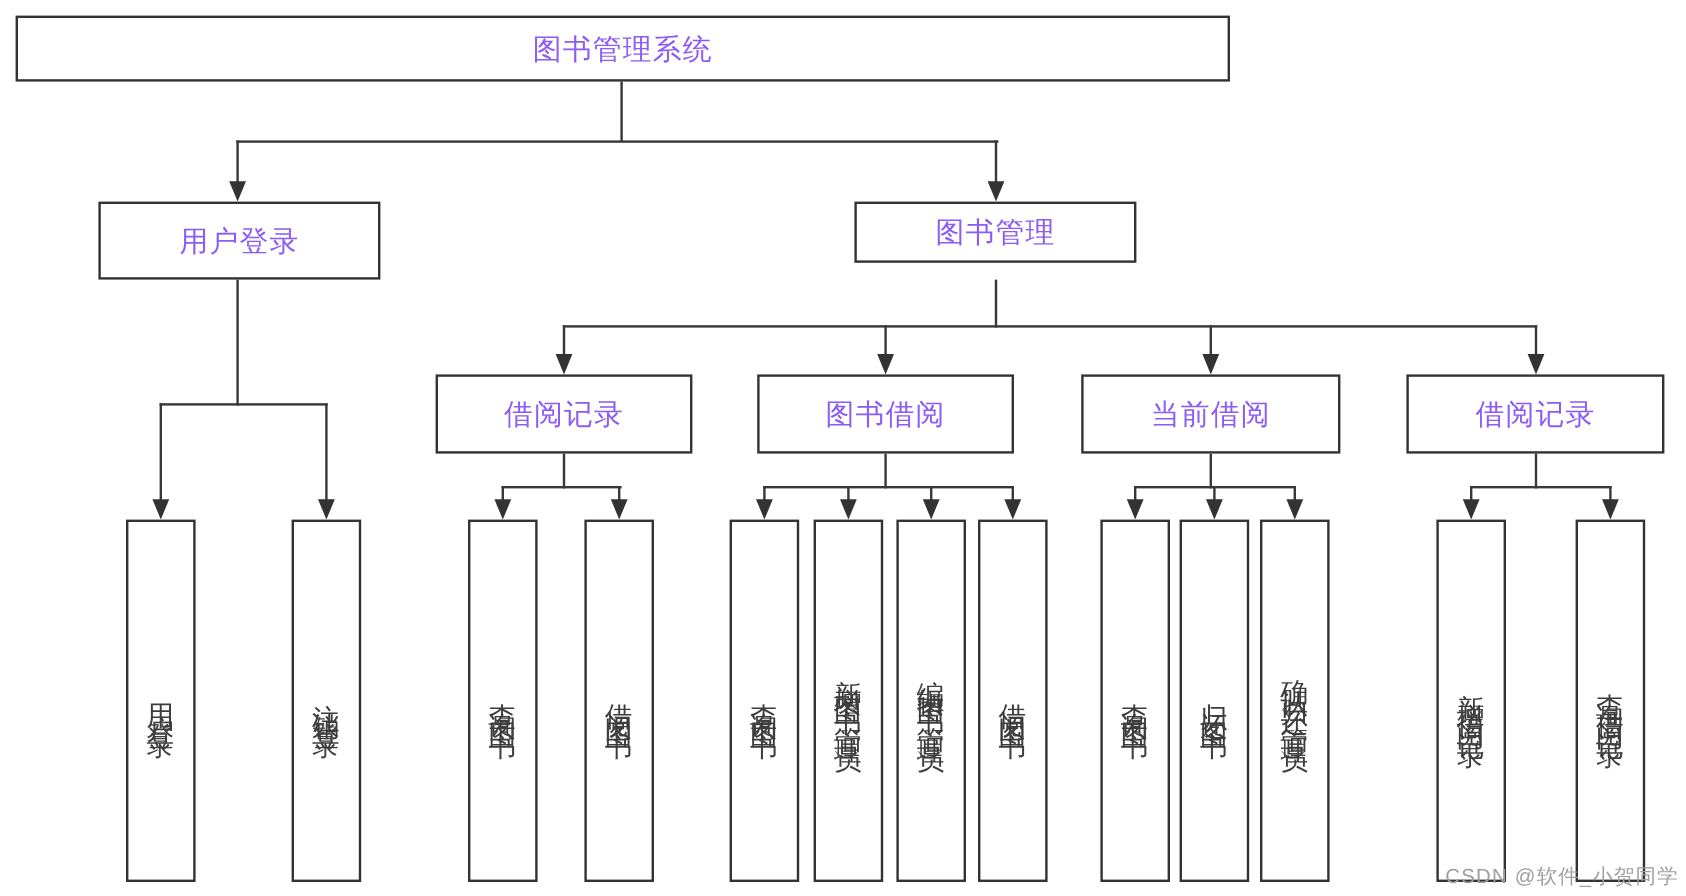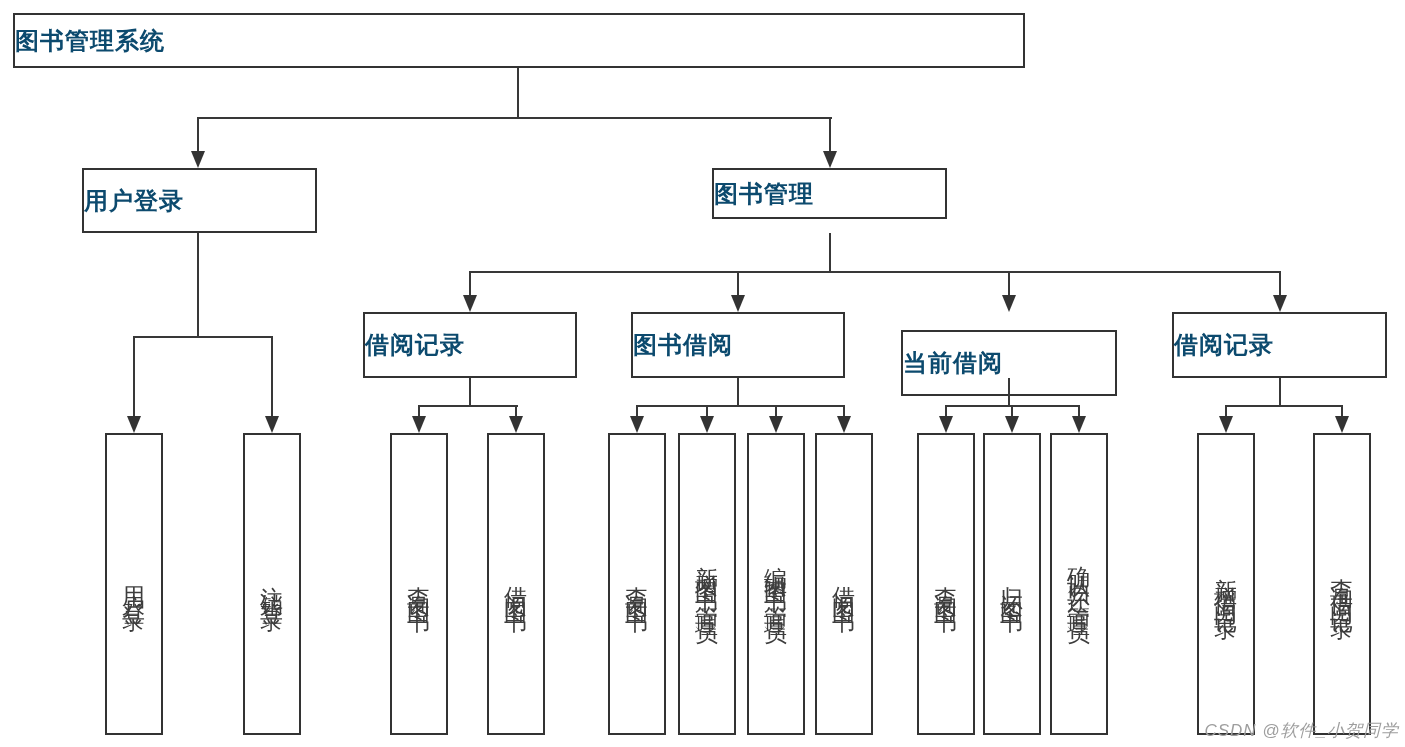--- a/index.html
+++ b/index.html
@@ -2,43 +2,43 @@
 <html><head>
 <meta charset="utf-8">
 <style>
   html,body{margin:0;padding:0;background:#fff;}
   #canvas{
     position:relative;width:1405px;height:747px;background:#ffffff;
     font-family:"Liberation Sans",sans-serif;overflow:hidden;
   }
   .box{
     position:absolute;box-sizing:border-box;background:#ffffff;
-    border:2px solid #333333;color:#0c4a6e;
-    display:flex;align-items:center;justify-content:flex-start;
-    font-size:24px;letter-spacing:1px;white-space:nowrap;font-weight:bold;
+    border:2px solid #333333;color:#8b5cf6;
+    display:flex;align-items:center;justify-content:center;
+    font-size:24px;letter-spacing:1px;white-space:nowrap;
   }
   .leaf{
     position:absolute;box-sizing:border-box;background:#ffffff;
     border:2px solid #333333;color:#3d3d3d;
     top:433px;width:58px;height:302px;
     writing-mode:vertical-rl;text-orientation:mixed;
     text-align:center;font-size:23px;letter-spacing:8px;
     line-height:54px;
   }
   .vline,.hline{position:absolute;background:#383838;}
   .vline{width:2px;}
   .hline{height:2px;}
   .ahead{
     position:absolute;width:0;height:0;
     border-left:7px solid transparent;border-right:7px solid transparent;
     border-top:17px solid #333333;
   }
   .watermark{
     position:absolute;right:6px;top:719px;z-index:10;
-    color:#9e9e9e;font-size:17px;letter-spacing:1px;white-space:nowrap;font-style:italic;
+    color:#9e9e9e;font-size:17px;letter-spacing:1px;white-space:nowrap;
   }
 </style>
 </head>
 <body>
 
 <div id="canvas">
 
   <div class="box" style="left:13px;top:13px;width:1012px;height:55px;">
     <span>图书管理系统</span>
   </div>
@@ -74,21 +74,21 @@
   <div class="ahead" style="left:1002px;top:295px;"></div>
   <div class="vline" style="left:1279px;top:271px;height:27px;"></div>
   <div class="ahead" style="left:1273px;top:295px;"></div>
 
   <div class="box" style="left:363px;top:312px;width:214px;height:66px;">
     <span>借阅记录</span>
   </div>
   <div class="box" style="left:631px;top:312px;width:214px;height:66px;">
     <span>图书借阅</span>
   </div>
-  <div class="box" style="left:901px;top:330px;width:216px;height:66px;">
+  <div class="box" style="left:901px;top:312px;width:216px;height:66px;">
     <span>当前借阅</span>
   </div>
   <div class="box" style="left:1172px;top:312px;width:215px;height:66px;">
     <span>借阅记录</span>
   </div>
 
   <div class="vline" style="left:469px;top:378px;height:29px;"></div>
   <div class="hline" style="left:418px;top:405px;width:100px;"></div>
   <div class="vline" style="left:418px;top:405px;height:13px;"></div>
   <div class="ahead" style="left:412px;top:416px;"></div>

